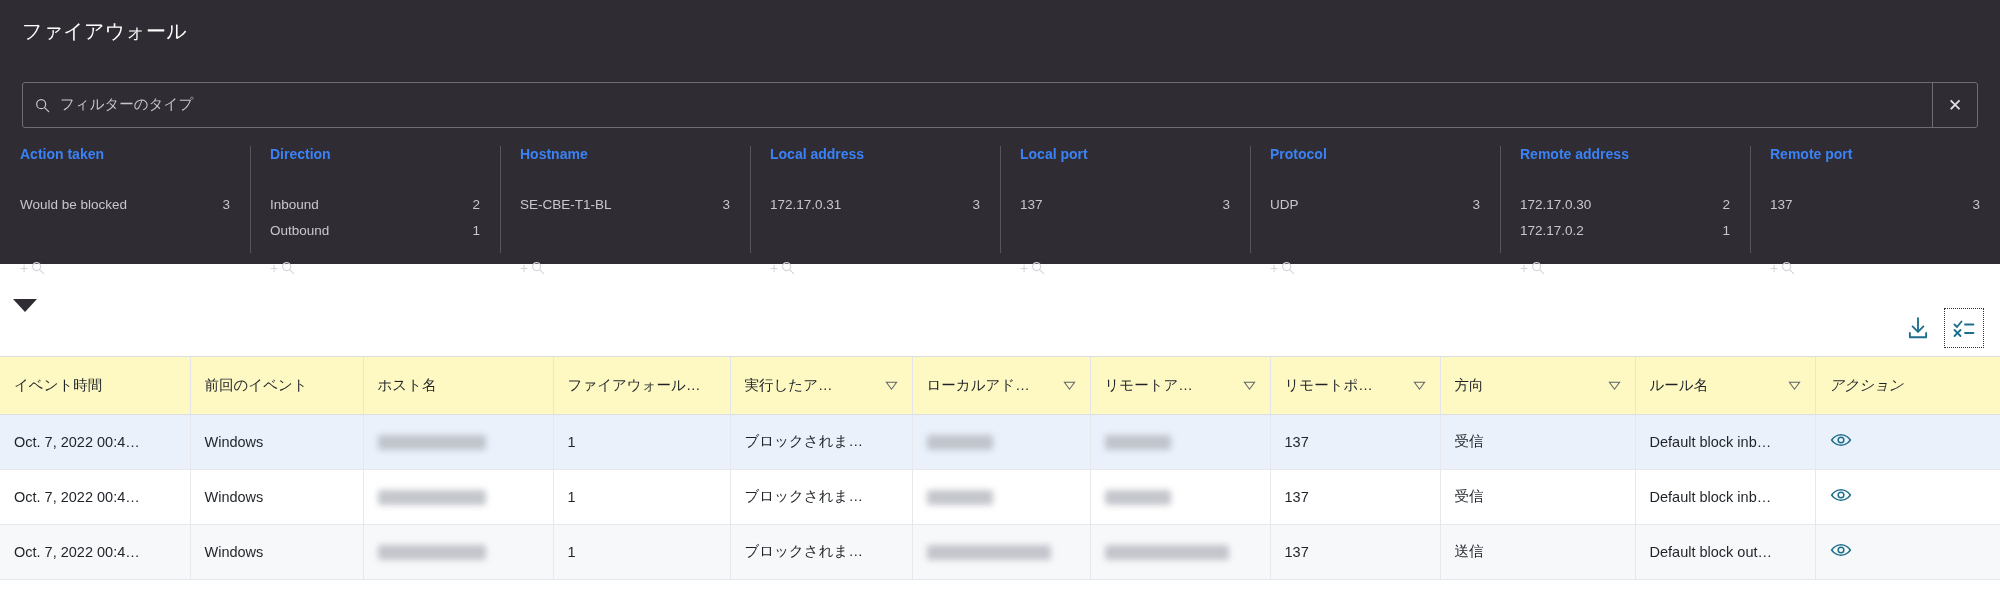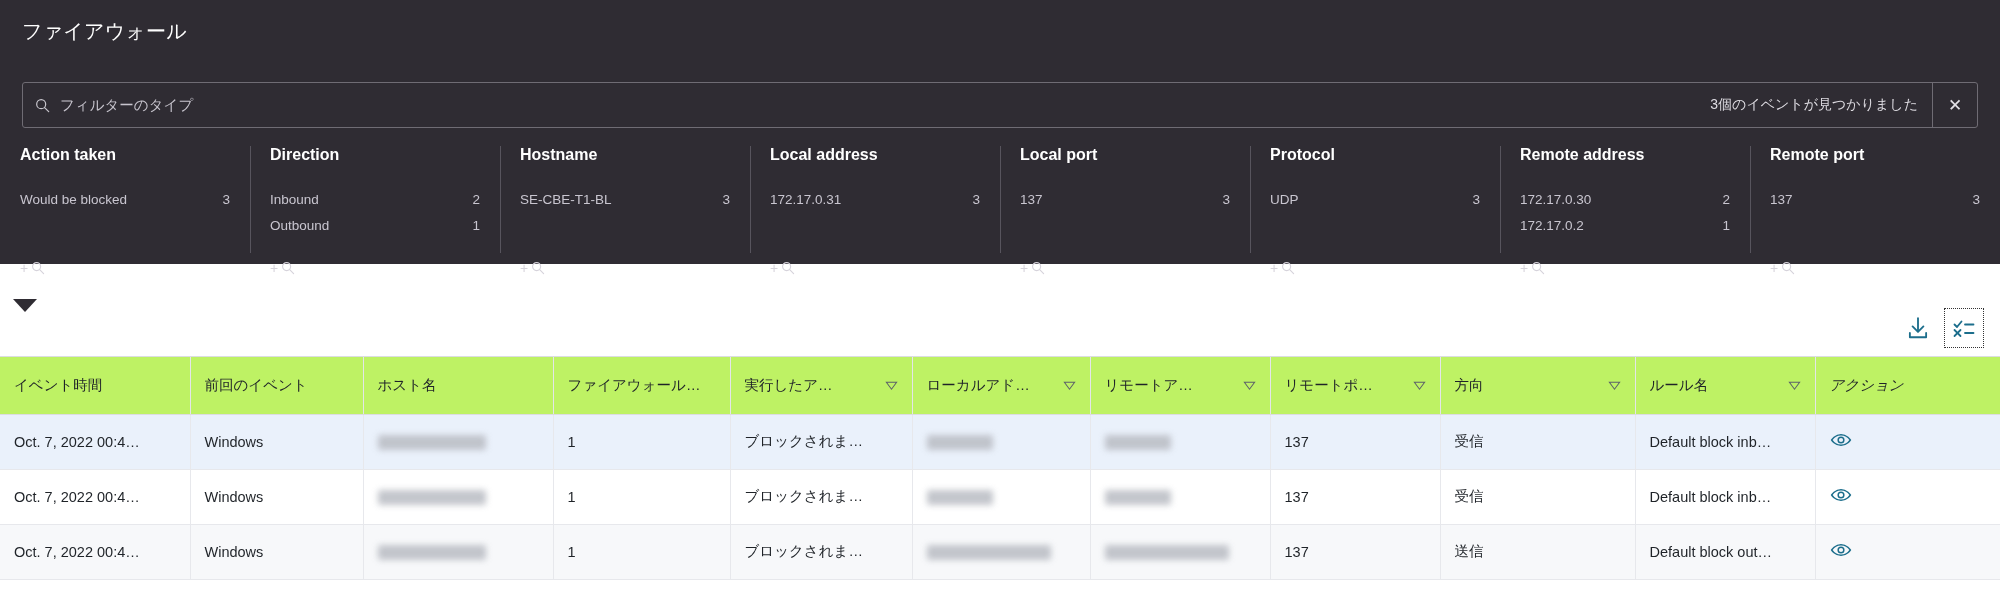--- a/index.html
+++ b/index.html
@@ -57,21 +57,21 @@
     margin-right: 10px;
     opacity: 0.9;
   }
   .search-icon svg { display:block; }
   .filter-input {
     flex: 1 1 auto;
     border: none;
     outline: none;
     background: transparent;
     color: #84cc16;
-    font-family: Liberation Serif, serif;
+    font-family: Liberation Mono, monospace;
     font-size: 14.5px;
     height: 100%;
     min-width: 0;
   }
   .filter-input::placeholder { color: #c7c4cd; opacity: 1; }
 
   .filter-count {
     flex: 0 0 auto;
     display: flex;
     align-items: center;
@@ -111,24 +111,24 @@
     min-width: 0;
   }
   .facet + .facet::before {
     content: "";
     position: absolute;
     left: 0; top: 0;
     width: 1px; height: 107px;
     background: #57545d;
   }
   .facet-title {
-    font-size: 16px;
+    font-size: 14px;
     font-weight: 700;
-    color: #ffffff;
-    margin-bottom: 23px;
+    color: #3b82f6;
+    margin-bottom: 30px;
     white-space: nowrap;
     overflow: hidden;
     text-overflow: ellipsis;
   }
   .facet-row {
     display: flex;
     justify-content: space-between;
     align-items: baseline;
     font-size: 13.5px;
     color: #c9c6d0;
@@ -213,21 +213,21 @@
   }
   table.events th {
     height: 57px;
     text-align: left;
     font-size: 14.5px;
     font-weight: 400;
     color: #1f2328;
     padding: 0 14px;
     border-right: 1px solid #e4e5e9;
     border-bottom: 1px solid #dcdde1;
-    background: #bef264;
+    background: #fef9c3;
     white-space: nowrap;
     overflow: hidden;
   }
   table.events th:last-child { border-right: none; font-style: italic; }
   .th-inner {
     display: flex;
     align-items: center;
     justify-content: space-between;
     gap: 8px;
     width: 100%;
@@ -295,21 +295,20 @@
   <div class="filter-bar">
     <div class="filter-search-zone">
       <span class="search-icon">
         <svg viewBox="0 0 16 16" width="15" height="15" fill="none" stroke="#d9d7de" stroke-width="1.3">
           <circle cx="6.6" cy="6.6" r="4.8"></circle>
           <line x1="10.2" y1="10.2" x2="14.6" y2="14.6" stroke-linecap="round"></line>
         </svg>
       </span>
       <input class="filter-input" type="text" placeholder="フィルターのタイプ" value="" style="">
     </div>
-    <div class="filter-count">3個のイベントが見つかりました</div>
     <button class="filter-clear-btn">✕</button>
   </div>
 
   <div class="facets" id="facet-grid">
       <div class="facet">
         <div class="facet-title">Action taken</div>
         <div class="facet-row">
           <span class="facet-label">Would be blocked</span>
           <span class="facet-count">3</span>
         </div>

